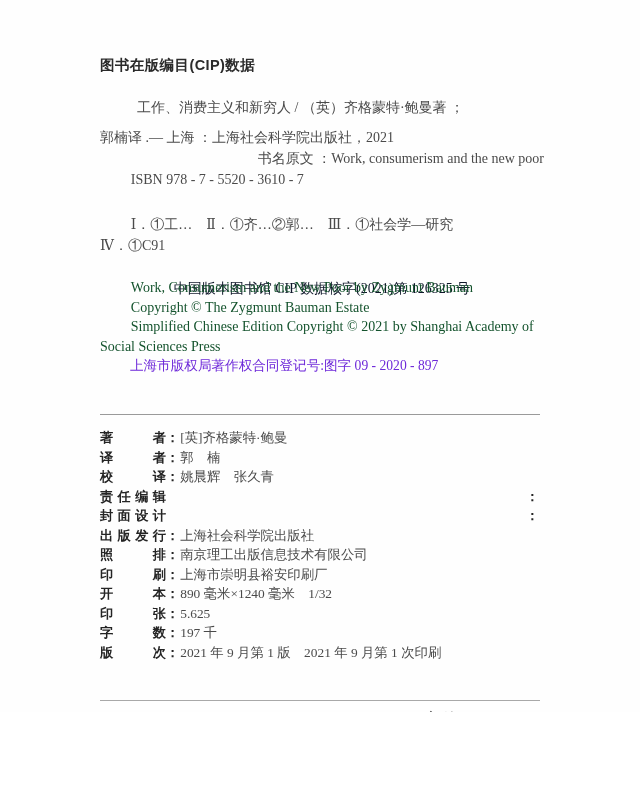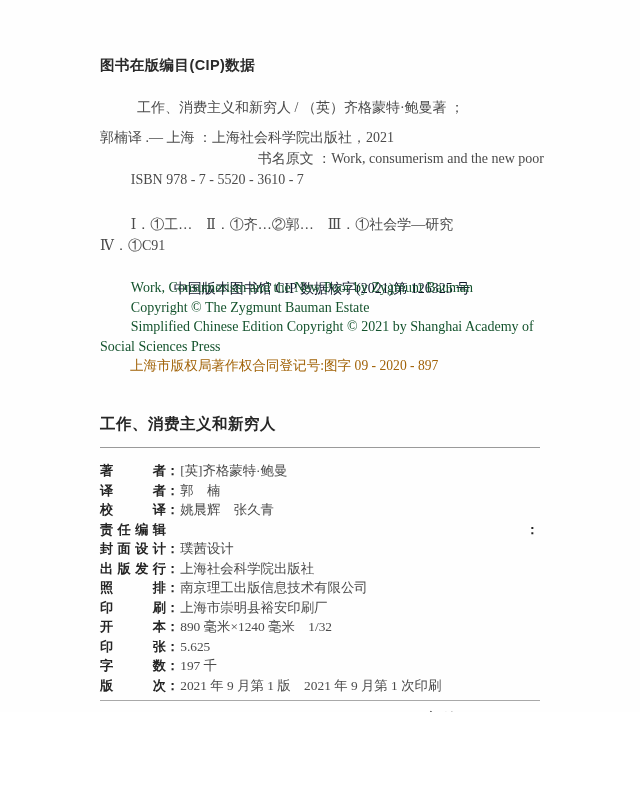--- a/index.html
+++ b/index.html
@@ -77,21 +77,21 @@
   }
   .cr-line {
     font-size: 14px;
     line-height: 19.5px;
     color: #14532d;
     margin: 0;
     padding-left: 2.2em;
   }
   .cr-line.flush { padding-left: 0; }
   .cr-line.cn {
-    color: #a16207;
+    color: #6d28d9;
     font-size: 13.6px;
   }
 
   
   .title-block {
     position: absolute;
     left: 100px;
     top: 414px;
     width: 440px;
   }
@@ -203,21 +203,20 @@
 
   <div class="copyright-block">
     <div class="cr-line">Work, Consumerism and the New Poor by Zygmunt Bauman</div>
     <div class="cr-line">Copyright © The Zygmunt Bauman Estate</div>
     <div class="cr-line">Simplified Chinese Edition Copyright © 2021 by Shanghai Academy of</div>
     <div class="cr-line flush">Social Sciences Press</div>
     <div class="cr-line cn">上海市版权局著作权合同登记号:图字 09 - 2020 - 897</div>
   </div>
 
   <div class="title-block">
-    <div class="book-title">工作、消费主义和新穷人</div>
     <div class="rule"></div>
 
     <div class="colophon">
 
       <div>
         <div class="col-row">
           <span class="col-label">著　者</span>
           <span class="col-colon">：</span>
           <span class="col-value">[英]齐格蒙特·鲍曼</span>
         </div>
@@ -231,21 +230,20 @@
           <span class="col-colon">：</span>
           <span class="col-value">姚晨辉　张久青</span>
         </div>
         <div class="col-row">
           <span class="col-label">责任编辑</span>
           <span class="col-colon">：</span>
         </div>
         <div class="col-row">
           <span class="col-label">封面设计</span>
           <span class="col-colon">：</span>
-          <span class="col-value">璞茜设计</span>
         </div>
         <div class="col-row">
           <span class="col-label">出版发行</span>
           <span class="col-colon">：</span>
           <span class="col-value">上海社会科学院出版社</span>
         </div>
       </div>
 
 
       <div>

